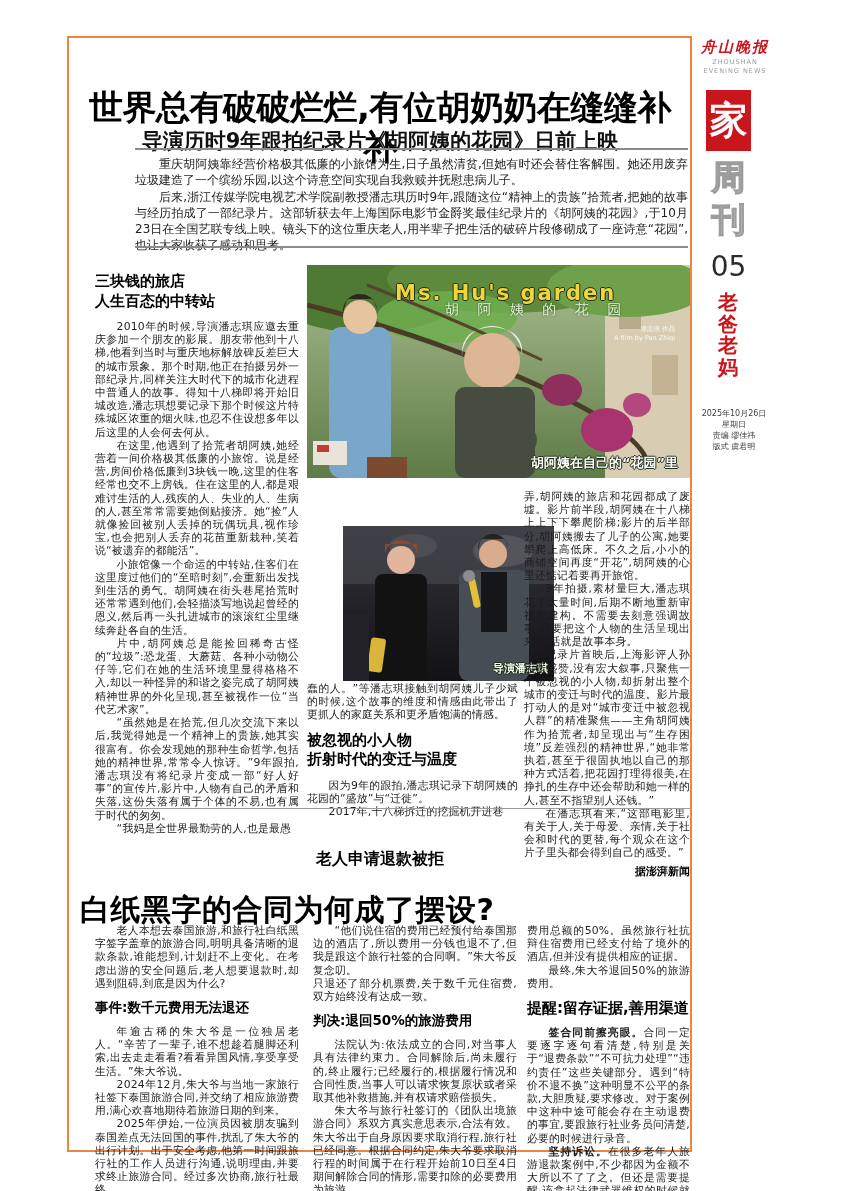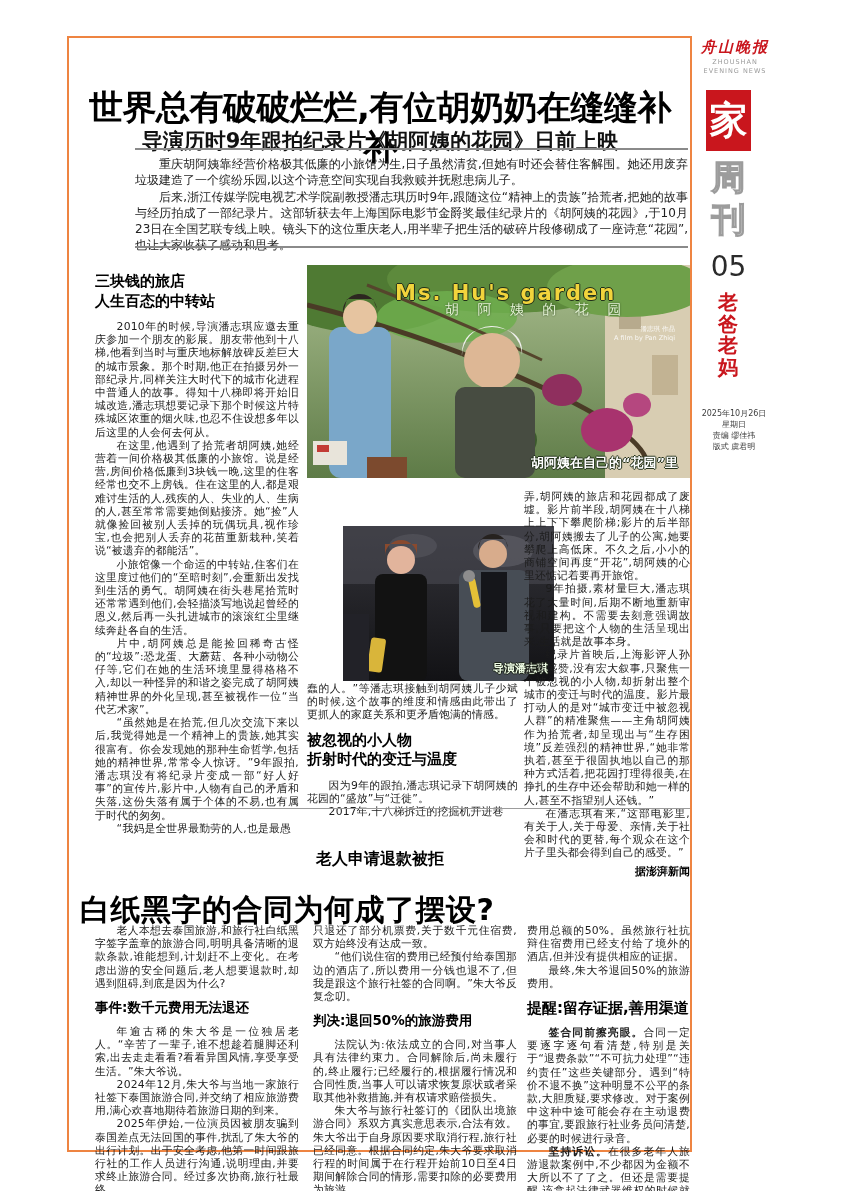--- a/index.html
+++ b/index.html
@@ -217,22 +217,22 @@
 
   <section class="abs b-col1">
     <p class="bt">老人本想去泰国旅游,和旅行社白纸黑字签字盖章的旅游合同,明明具备清晰的退款条款,谁能想到,计划赶不上变化。在考虑出游的安全问题后,老人想要退款时,却遇到阻碍,到底是因为什么?</p>
     <h3 class="b-subhead">事件:数千元费用无法退还</h3>
     <p class="bt">年逾古稀的朱大爷是一位独居老人。“辛苦了一辈子,谁不想趁着腿脚还利索,出去走走看看?看看异国风情,享受享受生活。”朱大爷说。</p>
     <p class="bt">2024年12月,朱大爷与当地一家旅行社签下泰国旅游合同,并交纳了相应旅游费用,满心欢喜地期待着旅游日期的到来。</p>
     <p class="bt">2025年伊始,一位演员因被朋友骗到泰国差点无法回国的事件,扰乱了朱大爷的出行计划。出于安全考虑,他第一时间跟旅行社的工作人员进行沟通,说明理由,并要求终止旅游合同。经过多次协商,旅行社最终</p>
   </section>
 
   <section class="abs b-col2">
+    <p class="bt">“他们说住宿的费用已经预付给泰国那边的酒店了,所以费用一分钱也退不了,但我是跟这个旅行社签的合同啊。”朱大爷反复念叨。</p>
     <p class="bt noindent">只退还了部分机票费,关于数千元住宿费,双方始终没有达成一致。</p>
-    <p class="bt">“他们说住宿的费用已经预付给泰国那边的酒店了,所以费用一分钱也退不了,但我是跟这个旅行社签的合同啊。”朱大爷反复念叨。</p>
     <h3 class="b-subhead">判决:退回50%的旅游费用</h3>
     <p class="bt">法院认为:依法成立的合同,对当事人具有法律约束力。合同解除后,尚未履行的,终止履行;已经履行的,根据履行情况和合同性质,当事人可以请求恢复原状或者采取其他补救措施,并有权请求赔偿损失。</p>
     <p class="bt">朱大爷与旅行社签订的《团队出境旅游合同》系双方真实意思表示,合法有效。朱大爷出于自身原因要求取消行程,旅行社已经同意。根据合同约定,朱大爷要求取消行程的时间属于在行程开始前10日至4日期间解除合同的情形,需要扣除的必要费用为旅游</p>
   </section>
 
   <section class="abs b-col3">
     <p class="bt noindent">费用总额的50%。虽然旅行社抗辩住宿费用已经支付给了境外的酒店,但并没有提供相应的证据。</p>
     <p class="bt">最终,朱大爷退回50%的旅游费用。</p>
     <h3 class="b-subhead big">提醒:留存证据,善用渠道</h3>
     <p class="bt"><b>签合同前擦亮眼。</b><span>合同一定要逐字逐句看清楚,特别是关于“退费条款”“不可抗力处理”“违约责任”这些关键部分。遇到“特价不退不换”这种明显不公平的条款,大胆质疑,要求修改。对于案例中这种中途可能会存在主动退费的事宜,要跟旅行社业务员问清楚,必要的时候进行录音。</span></p>

